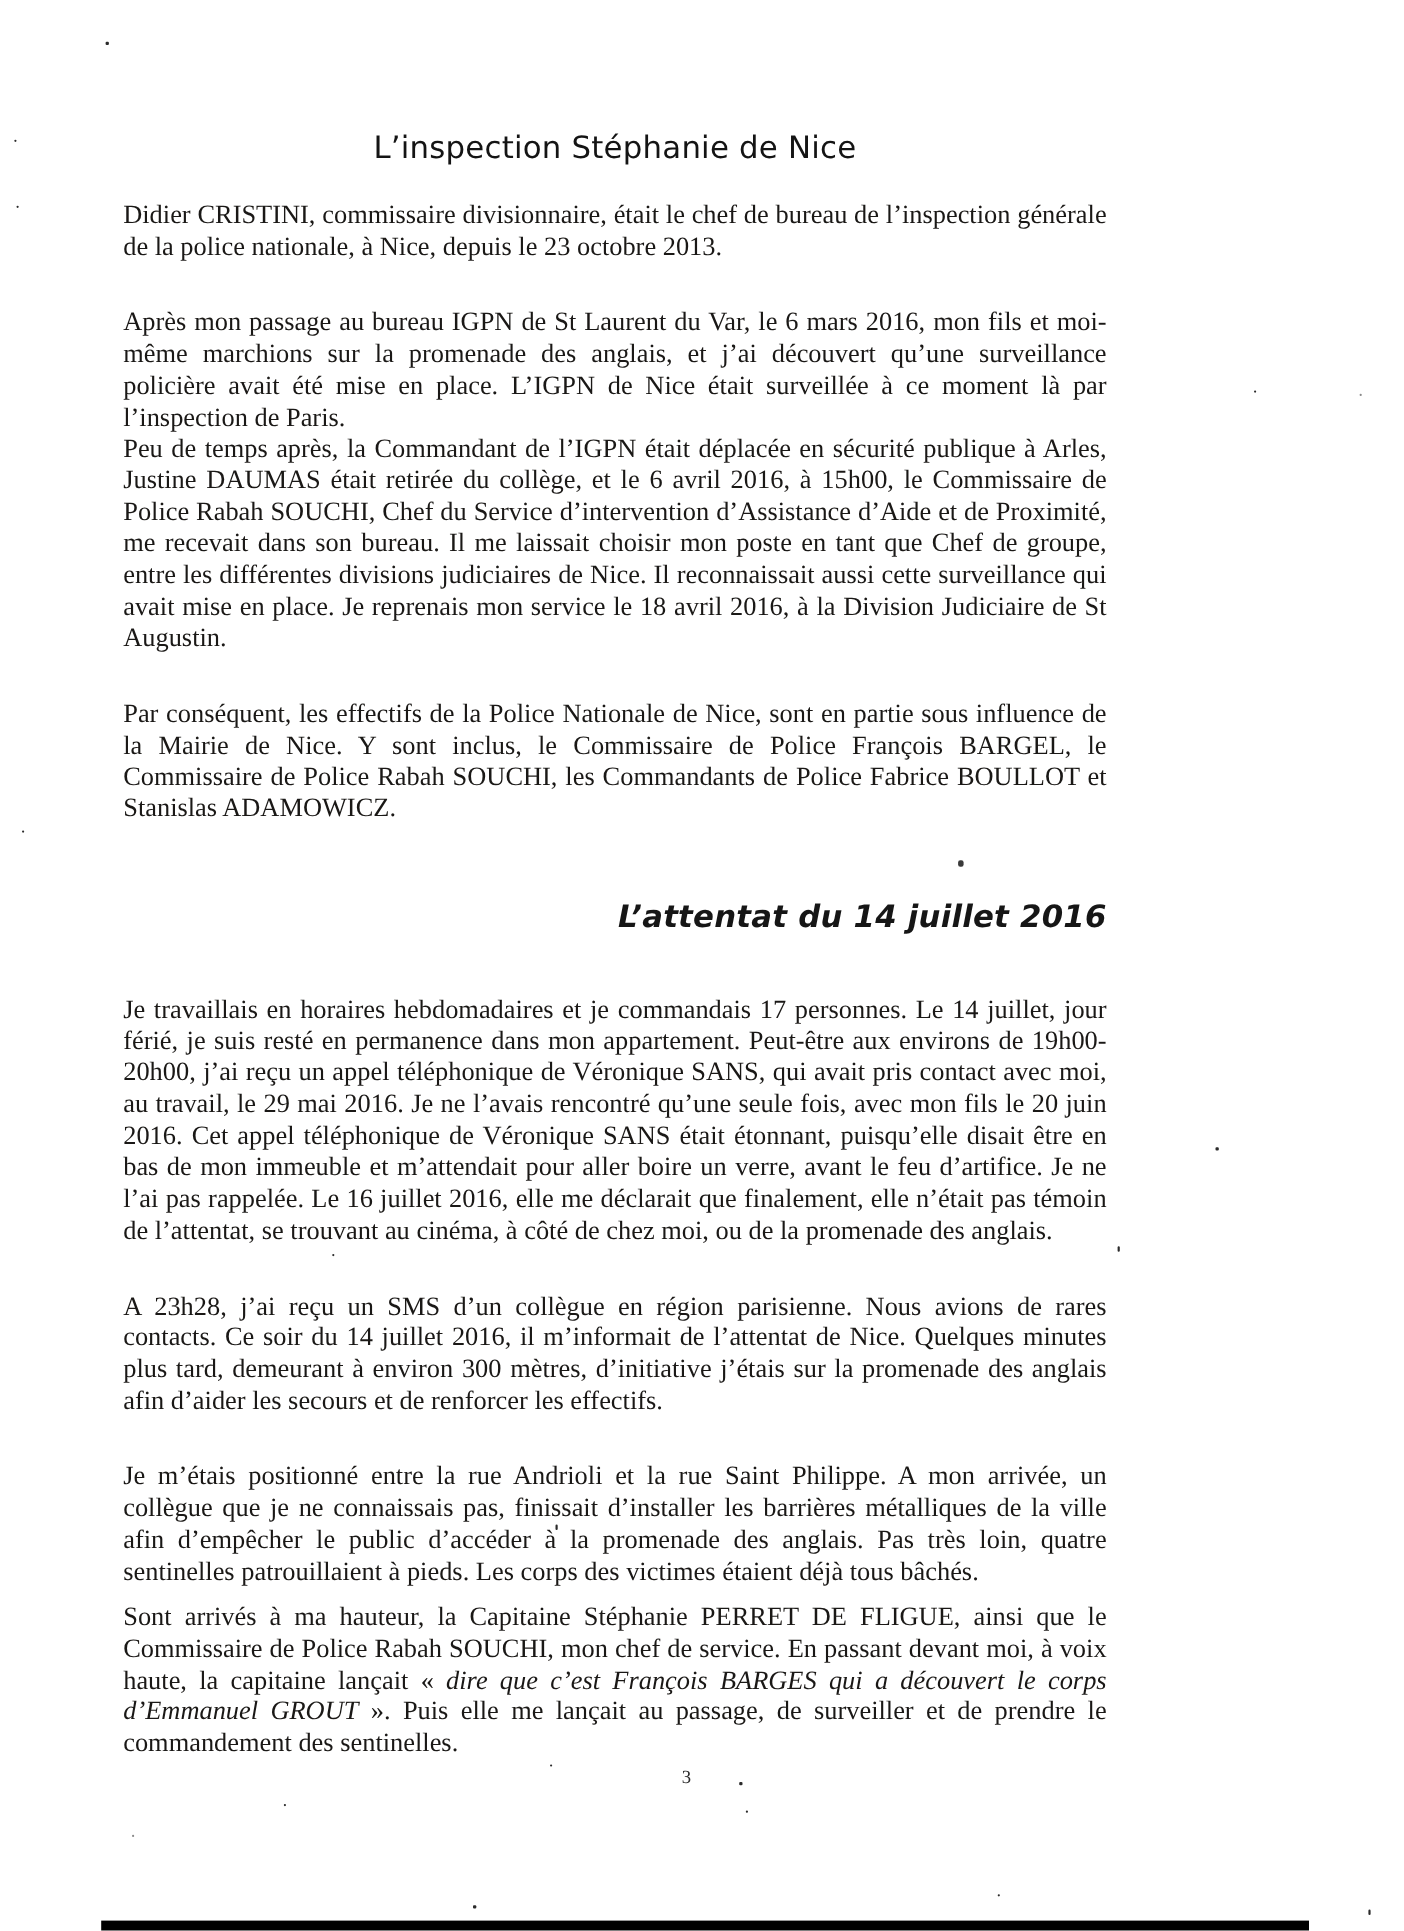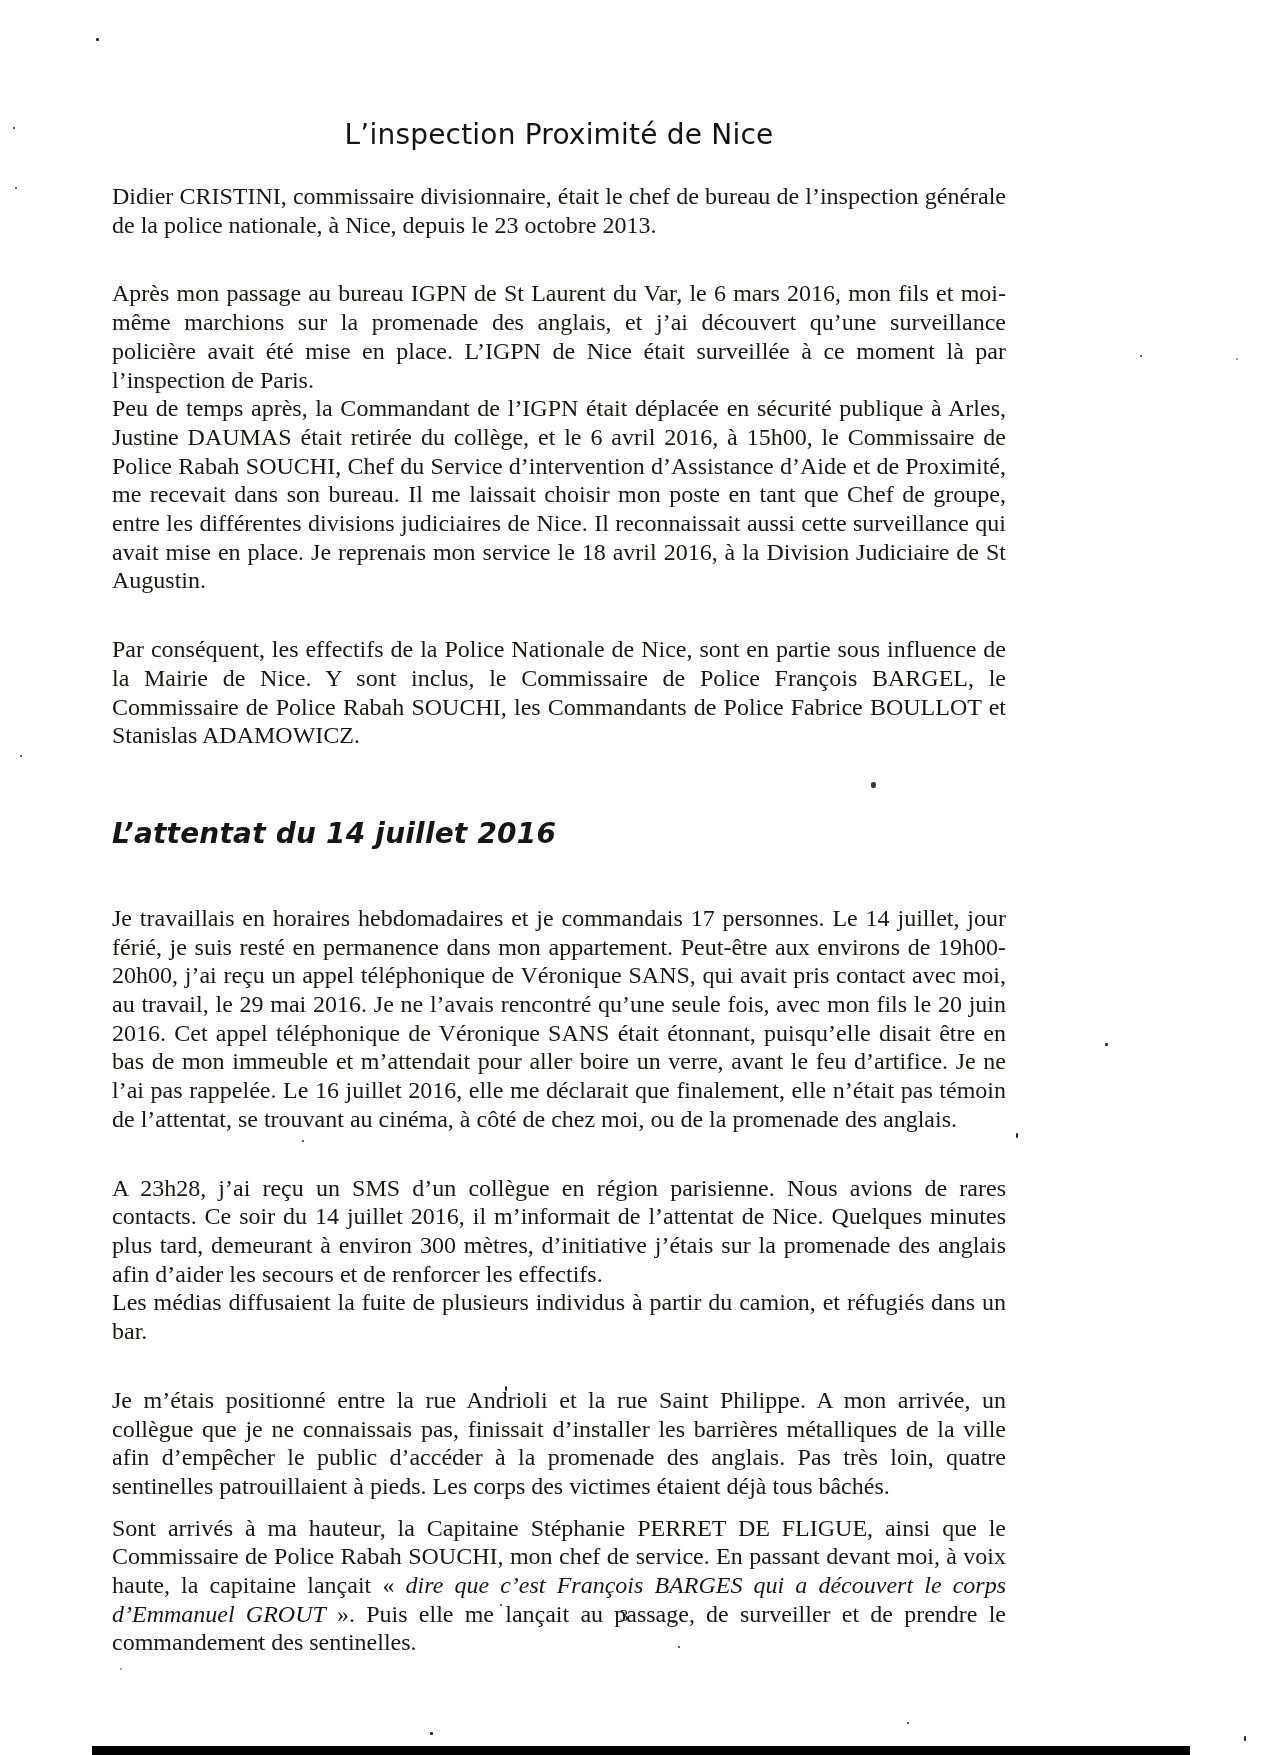--- a/index.html
+++ b/index.html
@@ -31,21 +31,21 @@
     color: #141414;
     letter-spacing: 0.2px;
   }
   .doc-subtitle {
     margin: 64px 0 0 0;
     font-family: "DejaVu Sans", "Liberation Sans", sans-serif;
     font-style: italic;
     font-weight: 600;
     font-size: 28px;
     line-height: 40px;
-    text-align: left;
+    text-align: right;
     color: #161616;
     letter-spacing: 0.2px;
   }
   p.body-par {
     margin: 0;
     font-size: 24px;
     line-height: 28.7px;
     text-align: justify;
     color: #1a1816;
   }
@@ -81,38 +81,37 @@
   .speck.s3 { width: 3px; height: 3px; }
   .speck.tall { width: 2px; height: 5px; }
   .speck.blob { width: 5px; height: 6px; border-radius: 2px; background: #3a3a3a; }
   .speck.faint { background: #8a8a8a; }
 </style>
 </head>
 <body>
 
 <div class="content">
 
-  <h1 class="doc-title">L’inspection Proximité de Nice</h1>
+  <h1 class="doc-title">L’inspection Stéphanie de Nice</h1>
 
   <p class="body-par first-par">Didier CRISTINI, commissaire divisionnaire, était le chef de bureau de l’inspection générale de la police nationale, à Nice, depuis le 23 octobre 2013.</p>
 
 
   <p class="body-par gap">Après mon passage au bureau IGPN de St Laurent du Var,  le 6 mars 2016, mon fils et moi-même marchions sur la promenade des anglais, et j’ai découvert qu’une surveillance policière avait été mise en place. L’IGPN de Nice était surveillée à ce moment là par l’inspection de Paris.</p>
 
   <p class="body-par">Peu de temps après, la Commandant de l’IGPN était déplacée en sécurité publique à Arles, Justine DAUMAS était retirée du collège, et le 6 avril 2016, à 15h00, le Commissaire de Police Rabah SOUCHI, Chef du Service d’intervention d’Assistance d’Aide et de Proximité,  me recevait dans son bureau. Il me laissait choisir mon poste en tant que Chef de groupe, entre les différentes divisions judiciaires de Nice. Il reconnaissait aussi cette surveillance qui avait mise en place. Je reprenais mon service le 18 avril 2016, à la Division Judiciaire de St Augustin.</p>
 
   <p class="body-par gap">Par conséquent, les effectifs de la Police Nationale de Nice, sont en partie sous influence de la Mairie de Nice. Y sont inclus, le Commissaire de Police François BARGEL, le Commissaire de Police Rabah SOUCHI, les Commandants de Police Fabrice BOULLOT et Stanislas ADAMOWICZ.</p>
 
   <h2 class="doc-subtitle">L’attentat du 14 juillet 2016</h2>
 
   <p class="body-par after-heading">Je travaillais en horaires hebdomadaires et je commandais 17 personnes. Le 14 juillet, jour férié, je suis resté en permanence dans mon appartement. Peut-être aux environs de 19h00-20h00, j’ai reçu un appel téléphonique de Véronique SANS, qui avait pris contact avec moi, au travail, le 29 mai 2016. Je ne l’avais rencontré qu’une seule fois, avec mon fils le 20 juin 2016. Cet appel téléphonique de Véronique SANS était étonnant, puisqu’elle disait être en bas de mon immeuble et m’attendait pour aller boire un verre, avant le feu d’artifice. Je ne l’ai pas rappelée. Le 16 juillet 2016, elle me déclarait que finalement, elle n’était pas témoin de l’attentat, se trouvant au cinéma, à côté de chez moi, ou de la promenade des anglais.</p>
 
   <p class="body-par gap">A  23h28, j’ai reçu un SMS d’un collègue en région parisienne. Nous avions de rares contacts. Ce soir du 14 juillet 2016, il m’informait de l’attentat de Nice. Quelques minutes plus tard, demeurant à environ 300 mètres, d’initiative j’étais sur la promenade des anglais afin d’aider les secours et de renforcer les effectifs.</p>
 
-  <p class="body-par">Les médias diffusaient la fuite de plusieurs individus à partir du camion, et  réfugiés dans un bar.</p>
 
   <p class="body-par gap">Je m’étais positionné entre la rue Andrioli et la rue Saint Philippe. A mon arrivée, un collègue que je ne connaissais pas, finissait d’installer les barrières métalliques de la ville afin d’empêcher le public d’accéder à la promenade des anglais. Pas très loin, quatre sentinelles patrouillaient à pieds. Les corps des victimes étaient déjà tous bâchés.</p>
 
   <p class="body-par gap-wide"><span>Sont arrivés à ma hauteur,  la Capitaine Stéphanie PERRET DE FLIGUE, ainsi que le Commissaire de Police Rabah SOUCHI, mon chef de service. En passant devant moi, à voix haute, la capitaine lançait « </span><span class="quote-italic">dire que c’est François BARGES qui a découvert le corps d’Emmanuel GROUT</span><span> ». Puis elle me lançait au passage, de surveiller et de prendre le commandement des sentinelles.</span></p>
 
 </div>
 
 <div class="page-number">3</div>
 
 <div class="speck s3" style="left:96px;  top:38px;"></div>

